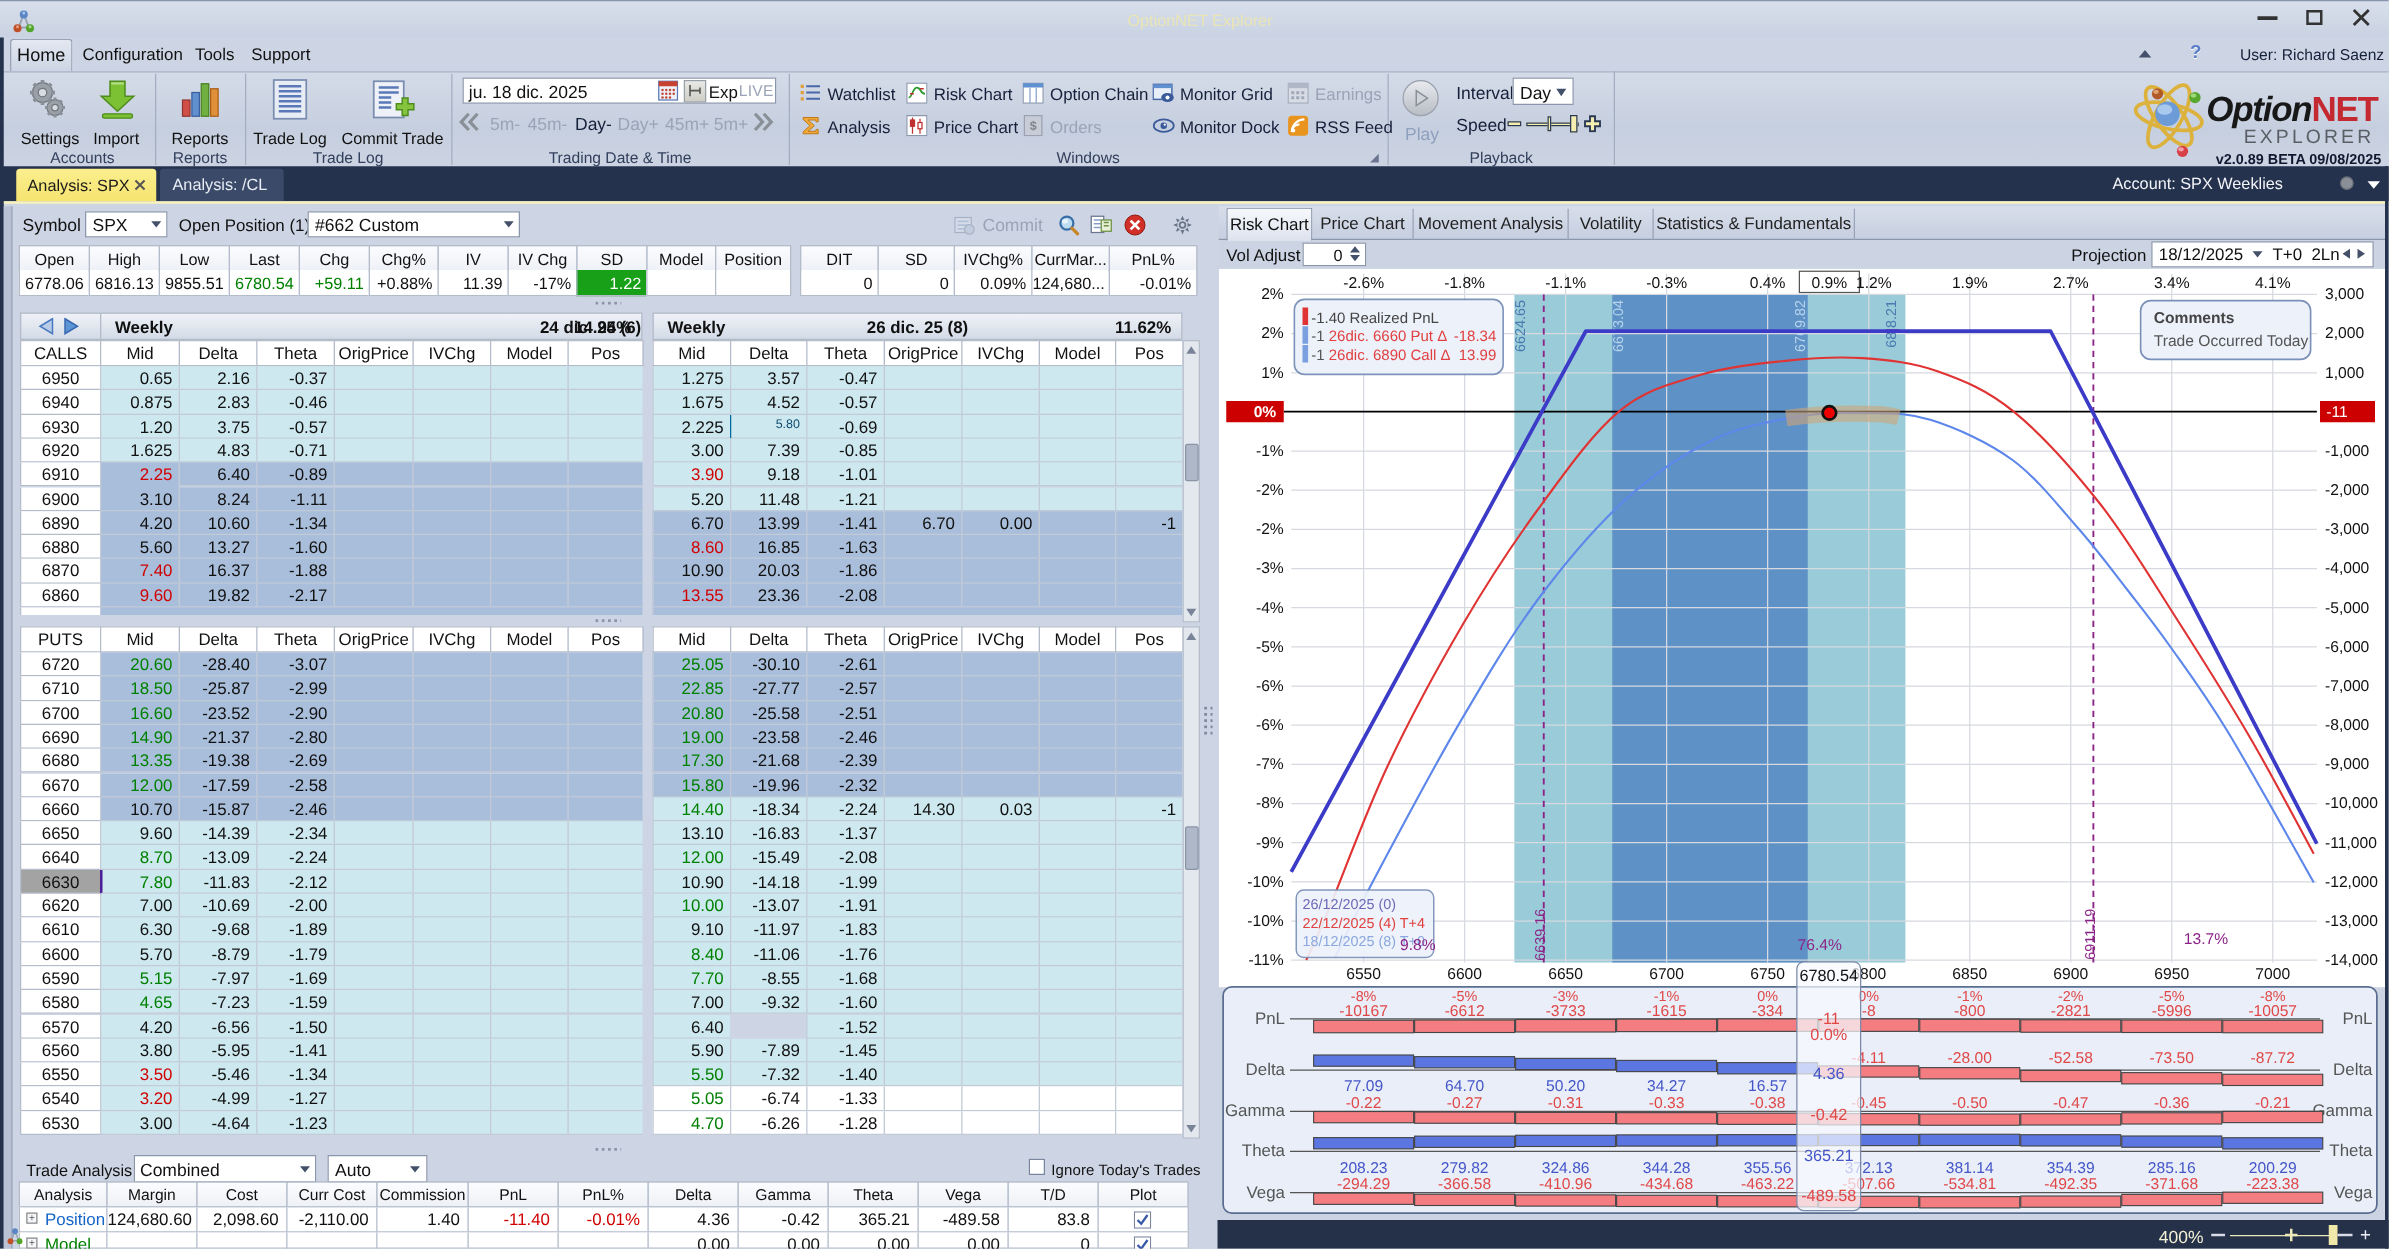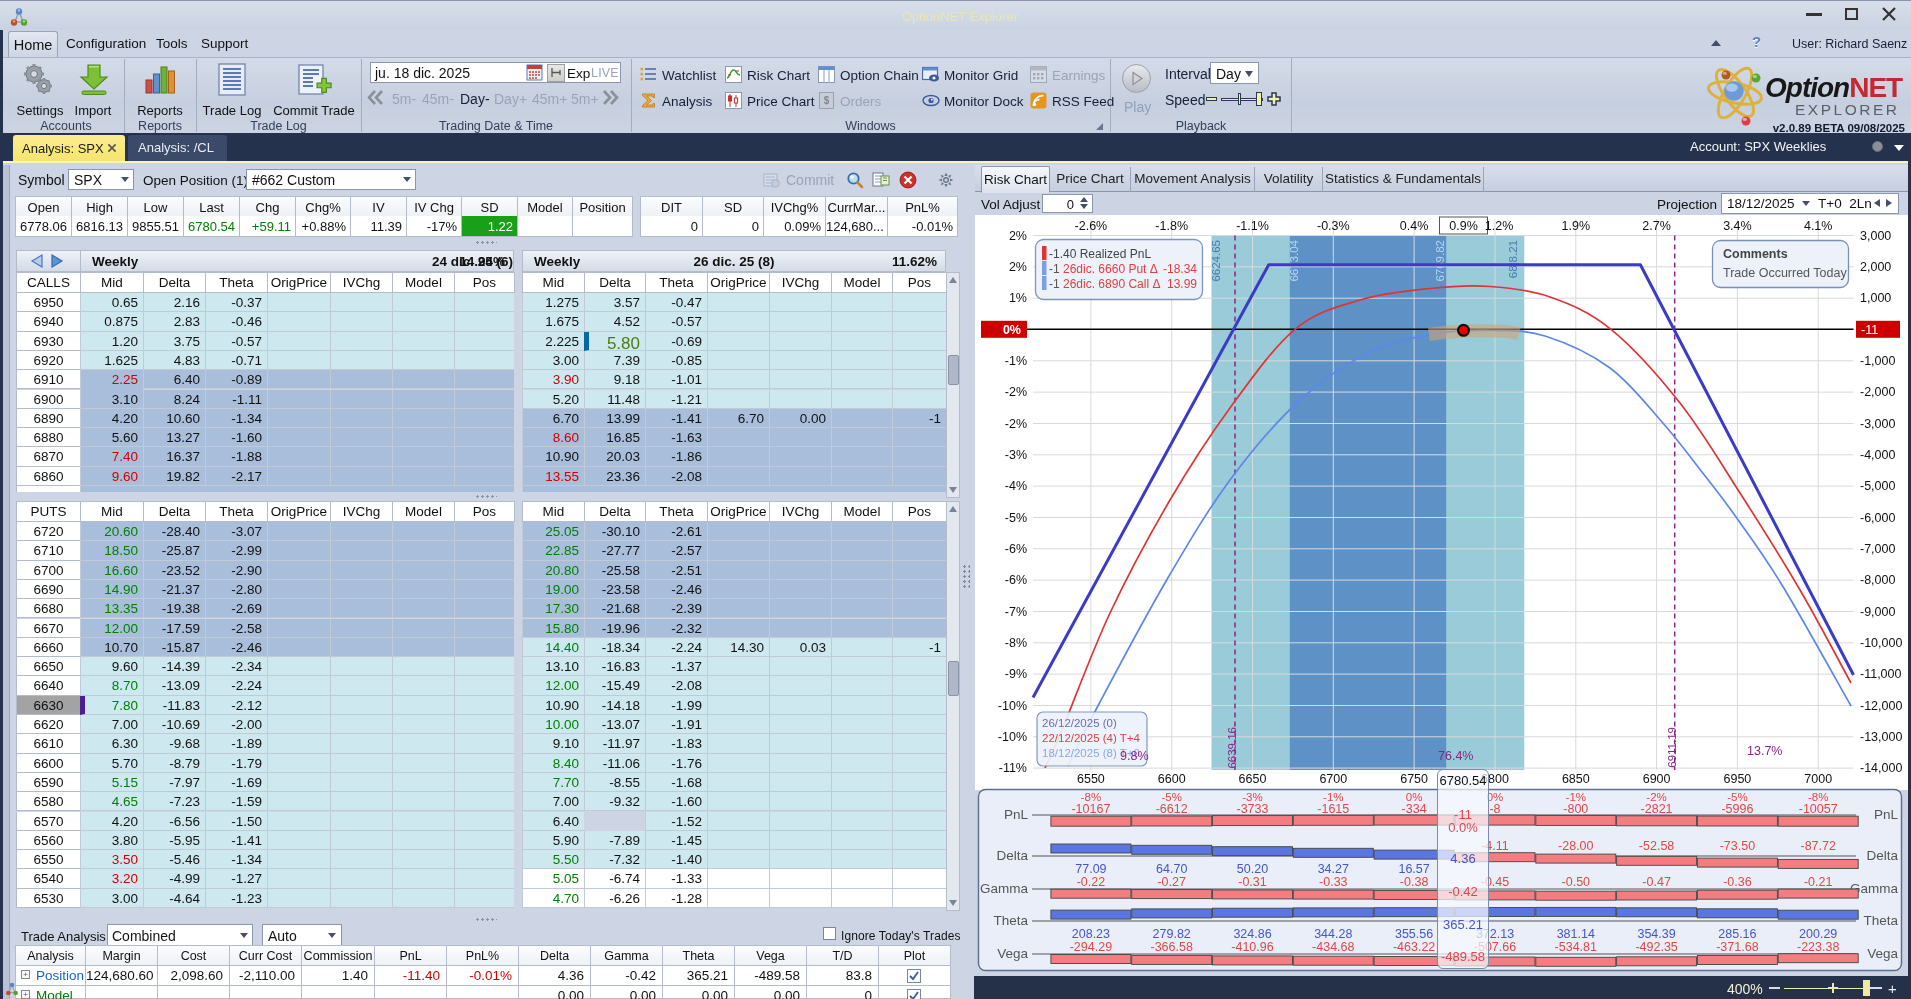--- a/index.html
+++ b/index.html
@@ -385,21 +385,21 @@
 <div class="ab tr" style="left:892px;top:312.3px;width:54px;height:19.3px;background:#cde8ef;border-left:1px solid #c2cad6;border-bottom:1px solid #c2cad6;font-size:13.5px;color:#111;padding:2px 5px 0 0"></div>
 <div class="ab tc" style="left:16px;top:331.6px;width:64px;height:19.3px;background:#fff;border-left:1px solid #b4bcca;border-bottom:1px solid #b4bcca;font-size:13.5px;padding-top:2px">6930</div>
 <div class="ab tr" style="left:80px;top:331.6px;width:63px;height:19.3px;background:#cde8ef;border-left:1px solid #c2cad6;border-bottom:1px solid #c2cad6;font-size:13.5px;color:#111;padding:2px 5px 0 0">1.20</div>
 <div class="ab tr" style="left:143px;top:331.6px;width:62px;height:19.3px;background:#cde8ef;border-left:1px solid #c2cad6;border-bottom:1px solid #c2cad6;font-size:13.5px;color:#111;padding:2px 5px 0 0">3.75</div>
 <div class="ab tr" style="left:205px;top:331.6px;width:62px;height:19.3px;background:#cde8ef;border-left:1px solid #c2cad6;border-bottom:1px solid #c2cad6;font-size:13.5px;color:#111;padding:2px 5px 0 0">-0.57</div>
 <div class="ab tr" style="left:267px;top:331.6px;width:63px;height:19.3px;background:#cde8ef;border-left:1px solid #c2cad6;border-bottom:1px solid #c2cad6;font-size:13.5px;color:;padding:2px 5px 0 0"></div>
 <div class="ab tr" style="left:330px;top:331.6px;width:62px;height:19.3px;background:#cde8ef;border-left:1px solid #c2cad6;border-bottom:1px solid #c2cad6;font-size:13.5px;color:;padding:2px 5px 0 0"></div>
 <div class="ab tr" style="left:392px;top:331.6px;width:62px;height:19.3px;background:#cde8ef;border-left:1px solid #c2cad6;border-bottom:1px solid #c2cad6;font-size:13.5px;color:;padding:2px 5px 0 0"></div>
 <div class="ab tr" style="left:454px;top:331.6px;width:60px;height:19.3px;background:#cde8ef;border-left:1px solid #c2cad6;border-bottom:1px solid #c2cad6;font-size:13.5px;color:;padding:2px 5px 0 0"></div>
 <div class="ab tr" style="left:522px;top:331.6px;width:62px;height:19.3px;background:#cde8ef;border-left:1px solid #c2cad6;border-bottom:1px solid #c2cad6;font-size:13.5px;color:#111;padding:2px 5px 0 0">2.225</div>
-<div class="ab tr" style="left:584px;top:331.6px;width:61px;height:19.3px;background:#cde8ef;border-left:5px solid #0369a1;border-bottom:1px solid #c2cad6;font-size:17px;color:#4d7c0f;padding:2px 5px 0 0">5.80</div>
+<div class="ab tr" style="left:584px;top:331.6px;width:61px;height:19.3px;background:#cde8ef;border-left:1px solid #0369a1;border-bottom:1px solid #c2cad6;font-size:10px;color:#0c4a6e;padding:2px 5px 0 0">5.80</div>
 <div class="ab tr" style="left:645px;top:331.6px;width:62px;height:19.3px;background:#cde8ef;border-left:1px solid #c2cad6;border-bottom:1px solid #c2cad6;font-size:13.5px;color:#111;padding:2px 5px 0 0">-0.69</div>
 <div class="ab tr" style="left:707px;top:331.6px;width:62px;height:19.3px;background:#cde8ef;border-left:1px solid #c2cad6;border-bottom:1px solid #c2cad6;font-size:13.5px;color:#111;padding:2px 5px 0 0"></div>
 <div class="ab tr" style="left:769px;top:331.6px;width:62px;height:19.3px;background:#cde8ef;border-left:1px solid #c2cad6;border-bottom:1px solid #c2cad6;font-size:13.5px;color:#111;padding:2px 5px 0 0"></div>
 <div class="ab tr" style="left:831px;top:331.6px;width:61px;height:19.3px;background:#cde8ef;border-left:1px solid #c2cad6;border-bottom:1px solid #c2cad6;font-size:13.5px;color:;padding:2px 5px 0 0"></div>
 <div class="ab tr" style="left:892px;top:331.6px;width:54px;height:19.3px;background:#cde8ef;border-left:1px solid #c2cad6;border-bottom:1px solid #c2cad6;font-size:13.5px;color:#111;padding:2px 5px 0 0"></div>
 <div class="ab tc" style="left:16px;top:350.9px;width:64px;height:19.3px;background:#fff;border-left:1px solid #b4bcca;border-bottom:1px solid #b4bcca;font-size:13.5px;padding-top:2px">6920</div>
 <div class="ab tr" style="left:80px;top:350.9px;width:63px;height:19.3px;background:#cde8ef;border-left:1px solid #c2cad6;border-bottom:1px solid #c2cad6;font-size:13.5px;color:#111;padding:2px 5px 0 0">1.625</div>
 <div class="ab tr" style="left:143px;top:350.9px;width:62px;height:19.3px;background:#cde8ef;border-left:1px solid #c2cad6;border-bottom:1px solid #c2cad6;font-size:13.5px;color:#111;padding:2px 5px 0 0">4.83</div>
 <div class="ab tr" style="left:205px;top:350.9px;width:62px;height:19.3px;background:#cde8ef;border-left:1px solid #c2cad6;border-bottom:1px solid #c2cad6;font-size:13.5px;color:#111;padding:2px 5px 0 0">-0.71</div>
 <div class="ab tr" style="left:267px;top:350.9px;width:63px;height:19.3px;background:#cde8ef;border-left:1px solid #c2cad6;border-bottom:1px solid #c2cad6;font-size:13.5px;color:;padding:2px 5px 0 0"></div>
@@ -657,21 +657,21 @@
 <div class="ab tr" style="left:392px;top:676.4px;width:62px;height:19.3px;background:#cde8ef;border-left:1px solid #c2cad6;border-bottom:1px solid #c2cad6;font-size:13.5px;color:;padding:2px 5px 0 0"></div>
 <div class="ab tr" style="left:454px;top:676.4px;width:60px;height:19.3px;background:#cde8ef;border-left:1px solid #c2cad6;border-bottom:1px solid #c2cad6;font-size:13.5px;color:;padding:2px 5px 0 0"></div>
 <div class="ab tr" style="left:522px;top:676.4px;width:62px;height:19.3px;background:#cde8ef;border-left:1px solid #c2cad6;border-bottom:1px solid #c2cad6;font-size:13.5px;color:#008000;padding:2px 5px 0 0">12.00</div>
 <div class="ab tr" style="left:584px;top:676.4px;width:61px;height:19.3px;background:#cde8ef;border-left:1px solid #c2cad6;border-bottom:1px solid #c2cad6;font-size:13.5px;color:#111;padding:2px 5px 0 0">-15.49</div>
 <div class="ab tr" style="left:645px;top:676.4px;width:62px;height:19.3px;background:#cde8ef;border-left:1px solid #c2cad6;border-bottom:1px solid #c2cad6;font-size:13.5px;color:#111;padding:2px 5px 0 0">-2.08</div>
 <div class="ab tr" style="left:707px;top:676.4px;width:62px;height:19.3px;background:#cde8ef;border-left:1px solid #c2cad6;border-bottom:1px solid #c2cad6;font-size:13.5px;color:#111;padding:2px 5px 0 0"></div>
 <div class="ab tr" style="left:769px;top:676.4px;width:62px;height:19.3px;background:#cde8ef;border-left:1px solid #c2cad6;border-bottom:1px solid #c2cad6;font-size:13.5px;color:#111;padding:2px 5px 0 0"></div>
 <div class="ab tr" style="left:831px;top:676.4px;width:61px;height:19.3px;background:#cde8ef;border-left:1px solid #c2cad6;border-bottom:1px solid #c2cad6;font-size:13.5px;color:;padding:2px 5px 0 0"></div>
 <div class="ab tr" style="left:892px;top:676.4px;width:54px;height:19.3px;background:#cde8ef;border-left:1px solid #c2cad6;border-bottom:1px solid #c2cad6;font-size:13.5px;color:#111;padding:2px 5px 0 0"></div>
 <div class="ab tc" style="left:16px;top:695.7px;width:64px;height:19.3px;background:#a3a3a3;border-left:1px solid #b4bcca;border-bottom:1px solid #b4bcca;font-size:13.5px;padding-top:2px">6630</div>
-<div class="ab tr" style="left:80px;top:695.7px;width:63px;height:19.3px;background:#cde8ef;border-left:5px solid #4c1d95;border-bottom:1px solid #c2cad6;font-size:13.5px;color:#008000;padding:2px 5px 0 0">7.80</div>
+<div class="ab tr" style="left:80px;top:695.7px;width:63px;height:19.3px;background:#cde8ef;border-left:2px solid #4c1d95;border-bottom:1px solid #c2cad6;font-size:13.5px;color:#008000;padding:2px 5px 0 0">7.80</div>
 <div class="ab tr" style="left:143px;top:695.7px;width:62px;height:19.3px;background:#cde8ef;border-left:1px solid #c2cad6;border-bottom:1px solid #c2cad6;font-size:13.5px;color:#111;padding:2px 5px 0 0">-11.83</div>
 <div class="ab tr" style="left:205px;top:695.7px;width:62px;height:19.3px;background:#cde8ef;border-left:1px solid #c2cad6;border-bottom:1px solid #c2cad6;font-size:13.5px;color:#111;padding:2px 5px 0 0">-2.12</div>
 <div class="ab tr" style="left:267px;top:695.7px;width:63px;height:19.3px;background:#cde8ef;border-left:1px solid #c2cad6;border-bottom:1px solid #c2cad6;font-size:13.5px;color:;padding:2px 5px 0 0"></div>
 <div class="ab tr" style="left:330px;top:695.7px;width:62px;height:19.3px;background:#cde8ef;border-left:1px solid #c2cad6;border-bottom:1px solid #c2cad6;font-size:13.5px;color:;padding:2px 5px 0 0"></div>
 <div class="ab tr" style="left:392px;top:695.7px;width:62px;height:19.3px;background:#cde8ef;border-left:1px solid #c2cad6;border-bottom:1px solid #c2cad6;font-size:13.5px;color:;padding:2px 5px 0 0"></div>
 <div class="ab tr" style="left:454px;top:695.7px;width:60px;height:19.3px;background:#cde8ef;border-left:1px solid #c2cad6;border-bottom:1px solid #c2cad6;font-size:13.5px;color:;padding:2px 5px 0 0"></div>
 <div class="ab tr" style="left:522px;top:695.7px;width:62px;height:19.3px;background:#cde8ef;border-left:1px solid #c2cad6;border-bottom:1px solid #c2cad6;font-size:13.5px;color:#111;padding:2px 5px 0 0">10.90</div>
 <div class="ab tr" style="left:584px;top:695.7px;width:61px;height:19.3px;background:#cde8ef;border-left:1px solid #c2cad6;border-bottom:1px solid #c2cad6;font-size:13.5px;color:#111;padding:2px 5px 0 0">-14.18</div>
 <div class="ab tr" style="left:645px;top:695.7px;width:62px;height:19.3px;background:#cde8ef;border-left:1px solid #c2cad6;border-bottom:1px solid #c2cad6;font-size:13.5px;color:#111;padding:2px 5px 0 0">-1.99</div>
 <div class="ab tr" style="left:707px;top:695.7px;width:62px;height:19.3px;background:#cde8ef;border-left:1px solid #c2cad6;border-bottom:1px solid #c2cad6;font-size:13.5px;color:#111;padding:2px 5px 0 0"></div>

